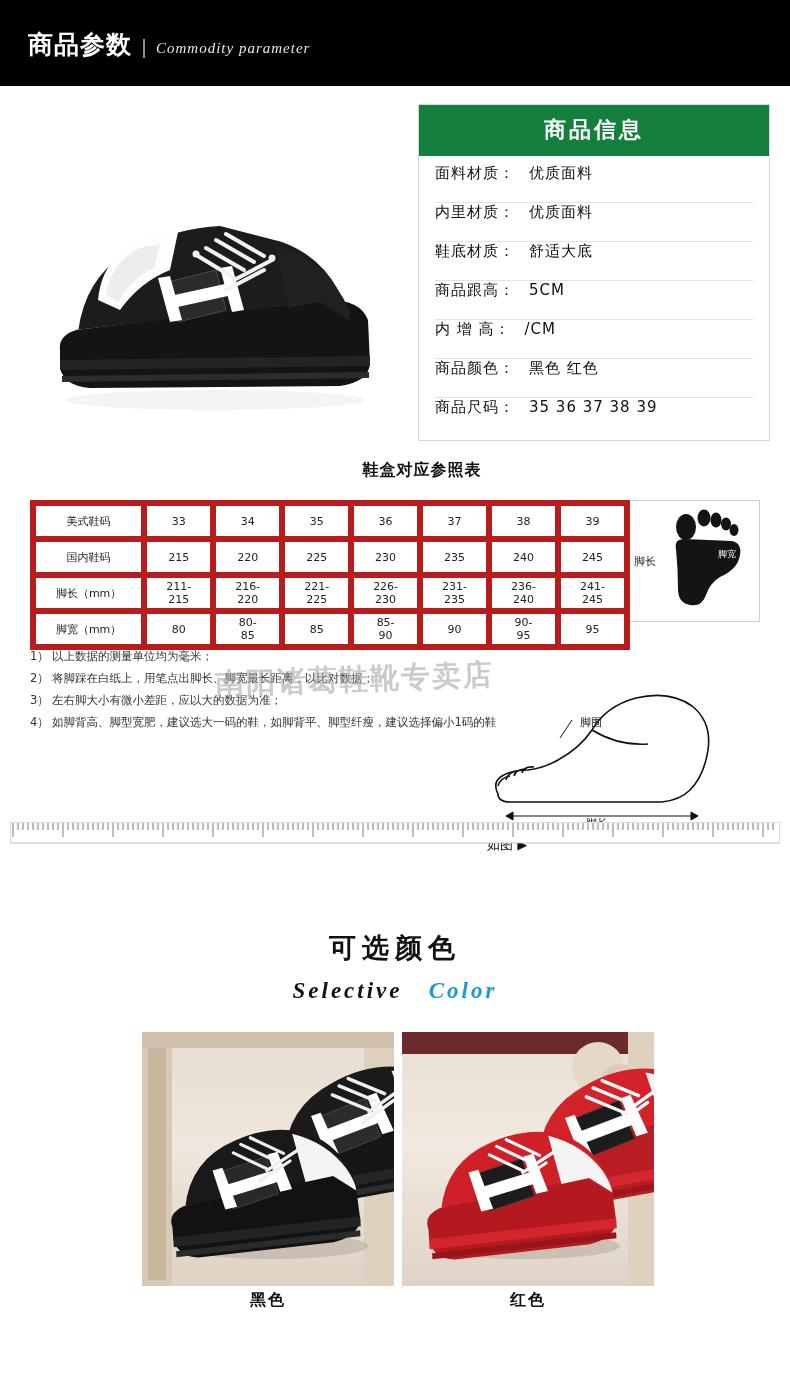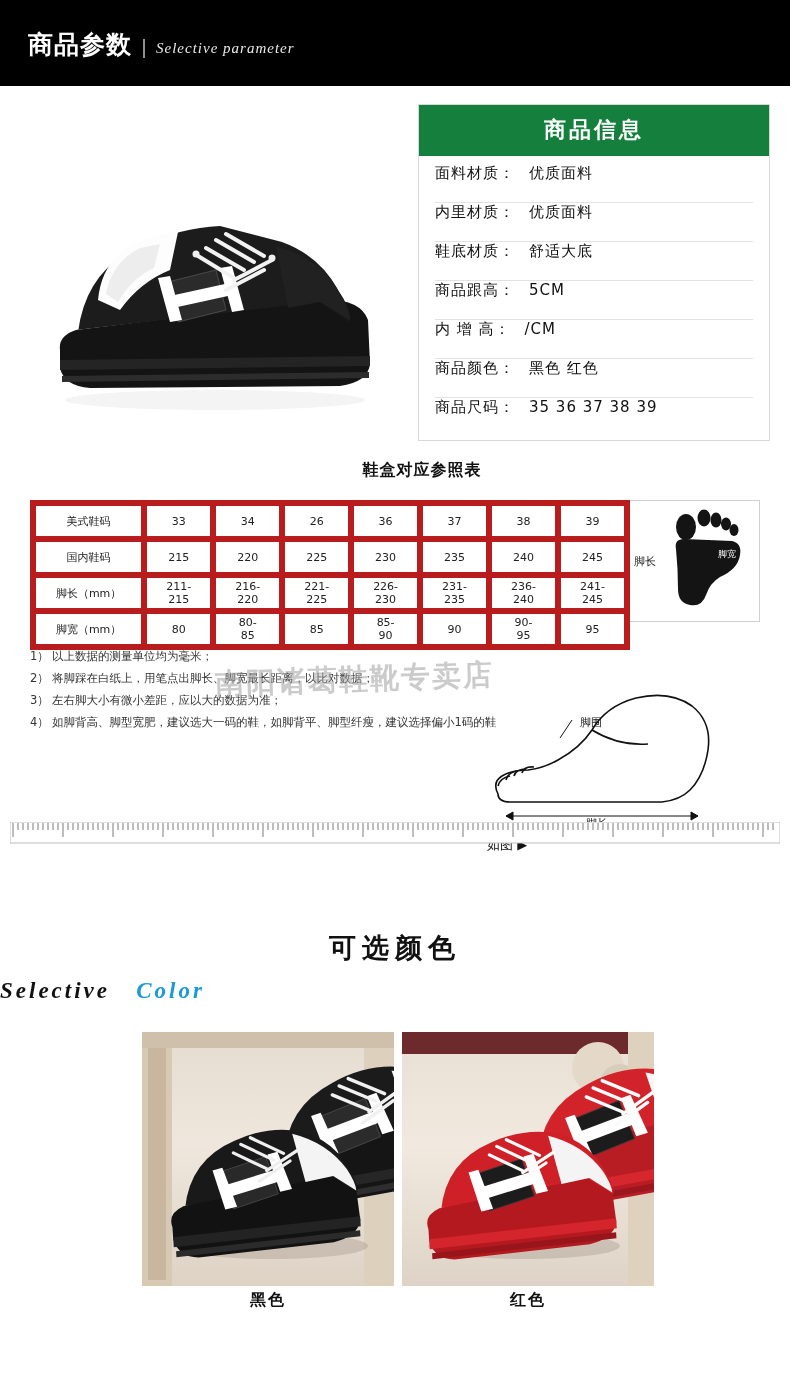--- a/index.html
+++ b/index.html
@@ -209,20 +209,21 @@
     font-size: 27px;
     font-weight: bold;
     color: #111;
     letter-spacing: 6px;
     font-family: "DejaVu Sans", sans-serif;
   }
   .color-en {
     position: absolute;
     left: 0; top: 978px;
     width: 790px;
+    text-align: center;
     font-size: 23px;
     font-weight: bold;
     font-style: italic;
     letter-spacing: 3px;
     font-family: "Liberation Serif", serif;
   }
   .color-en .dark { color: #111; }
   .color-en .blue { color: #1b9ad6; }
 
   .swatch {
@@ -247,21 +248,21 @@
   .swatch-caption.left { left: 142px; }
   .swatch-caption.right { left: 402px; }
 </style>
 </head>
 <body>
 
 <div class="header">
   <div class="header-inner">
     <span class="header-cn">商品参数</span>
     <span class="header-sep">|</span>
-    <span class="header-en">Selective parameter</span>
+    <span class="header-en">Commodity parameter</span>
   </div>
 </div>
 
 <div class="photo-main">
   <svg class="shoe-svg" width="380" height="280" viewBox="0 0 380 280">
     <ellipse cx="195" cy="250" rx="150" ry="10" fill="#f4f4f4"></ellipse>
 
     <path d="M40 200 Q38 186 56 180 L300 150 Q340 148 348 170 L350 214 Q348 232 320 236 L70 238 Q44 236 40 218 Z" fill="#141414"></path>
     <path d="M40 210 L350 206 L350 216 L40 220 Z" fill="#242424"></path>
     <path d="M42 226 L349 222 L349 228 L42 232 Z" fill="#2c2c2c"></path>
@@ -328,21 +329,21 @@
 </div>
 
 <div class="size-title">鞋盒对应参照表</div>
 
 <table class="size-table">
   <tbody>
     <tr>
       <td class="rowhead">美式鞋码</td>
       <td>33</td>
       <td>34</td>
-      <td>26</td>
+      <td>35</td>
       <td>36</td>
       <td>37</td>
       <td>38</td>
       <td>39</td>
     </tr>
     <tr>
       <td class="rowhead">国内鞋码</td>
       <td>215</td>
       <td>220</td>
       <td>225</td>

